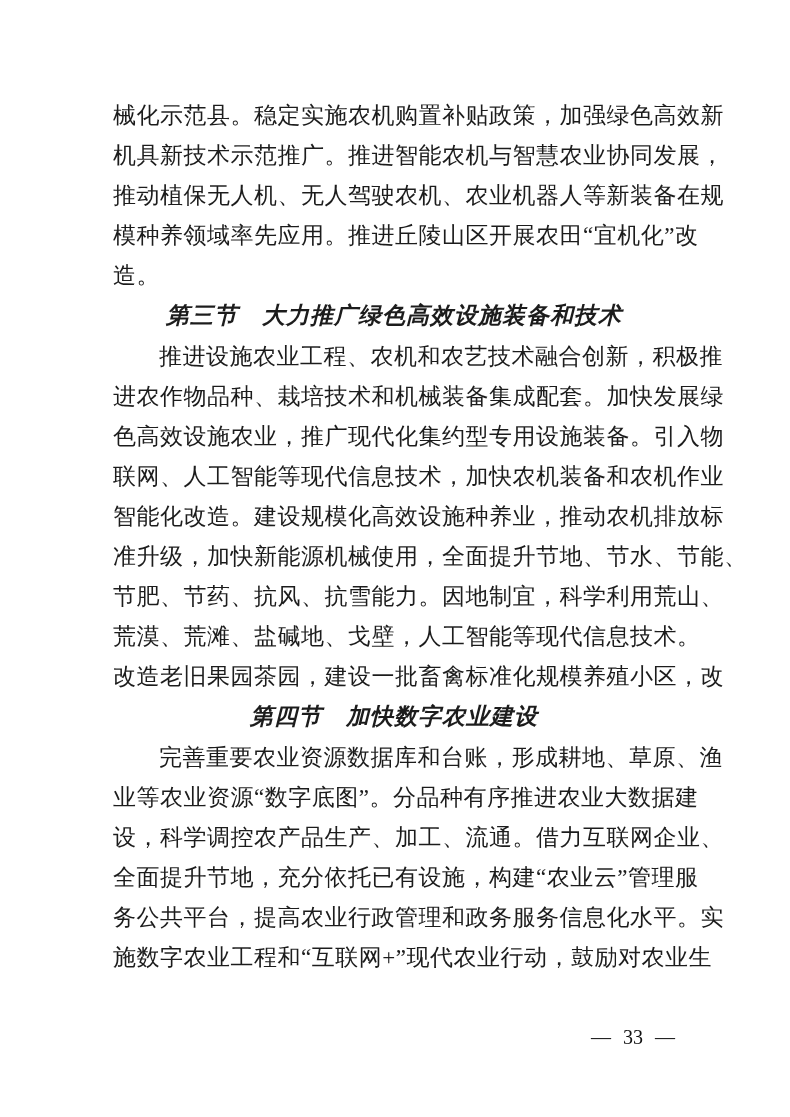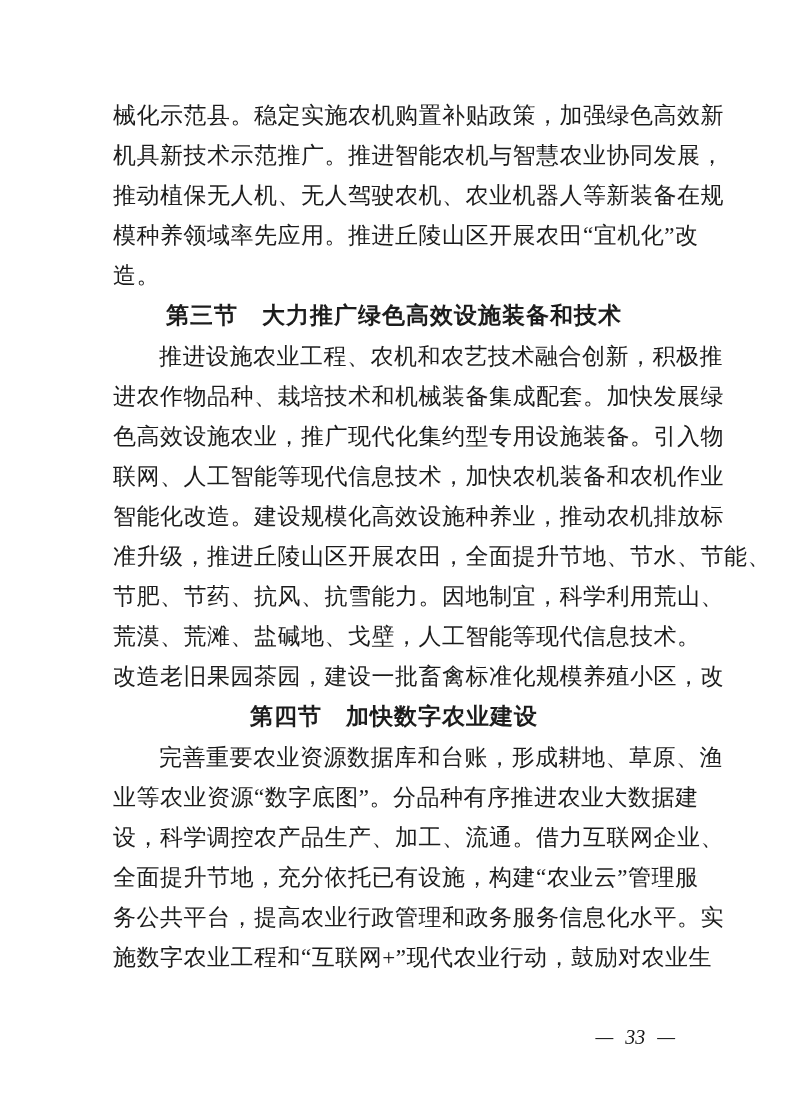--- a/index.html
+++ b/index.html
@@ -36,32 +36,32 @@
   .line.indent { text-indent: 2em; }
   .line.para-end {
     text-align: left;
     text-align-last: left;
   }
   .line.heading {
     font-weight: bold;
     text-align: center;
     text-align-last: center;
     letter-spacing: 1px;
+    font-style: italic;
   }
   .pageno-row {
     position: absolute;
     left: 113px;
     top: 1020px;
     width: 562px;
     height: 34px;
     line-height: 34px;
     text-align: right;
     font-size: 20px;
     color: #111;
-    font-style: italic;
   }
   .pageno-row .dash { letter-spacing: 0; }
   .pageno-row .num { margin: 0 12px; }
 </style>
 </head>
 <body>
 
 <div class="page">
 
   <div class="textblock">
@@ -72,21 +72,21 @@
     <div class="line">模种养领域率先应用。推进丘陵山区开展农田“宜机化”改</div>
     <div class="line para-end">造。</div>
 
     <div class="line heading">第三节　大力推广绿色高效设施装备和技术</div>
 
     <div class="line indent">推进设施农业工程、农机和农艺技术融合创新，积极推</div>
     <div class="line">进农作物品种、栽培技术和机械装备集成配套。加快发展绿</div>
     <div class="line">色高效设施农业，推广现代化集约型专用设施装备。引入物</div>
     <div class="line">联网、人工智能等现代信息技术，加快农机装备和农机作业</div>
     <div class="line">智能化改造。建设规模化高效设施种养业，推动农机排放标</div>
-    <div class="line">准升级，推进丘陵山区开展农田，全面提升节地、节水、节能、</div>
+    <div class="line">准升级，加快新能源机械使用，全面提升节地、节水、节能、</div>
     <div class="line">节肥、节药、抗风、抗雪能力。因地制宜，科学利用荒山、</div>
     <div class="line">荒漠、荒滩、盐碱地、戈壁，人工智能等现代信息技术。</div>
     <div class="line">改造老旧果园茶园，建设一批畜禽标准化规模养殖小区，改</div>
 
     <div class="line heading">第四节　加快数字农业建设</div>
 
     <div class="line indent">完善重要农业资源数据库和台账，形成耕地、草原、渔</div>
     <div class="line">业等农业资源“数字底图”。分品种有序推进农业大数据建</div>
     <div class="line">设，科学调控农产品生产、加工、流通。借力互联网企业、</div>
     <div class="line">全面提升节地，充分依托已有设施，构建“农业云”管理服</div>

